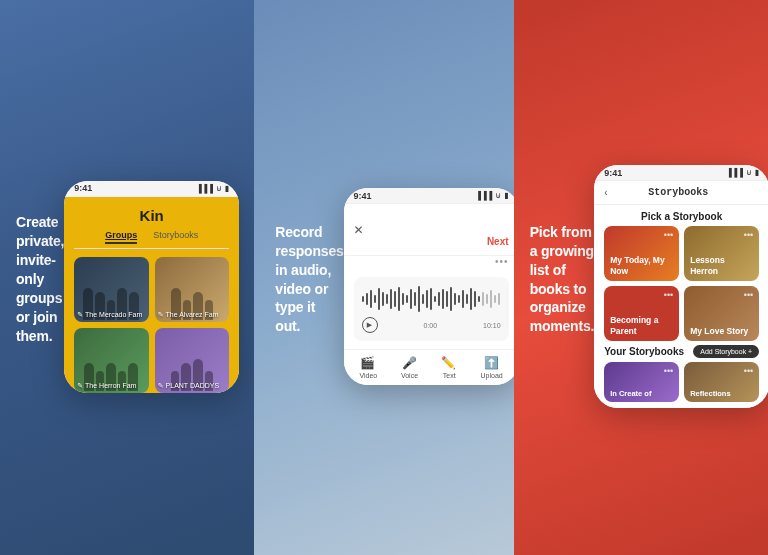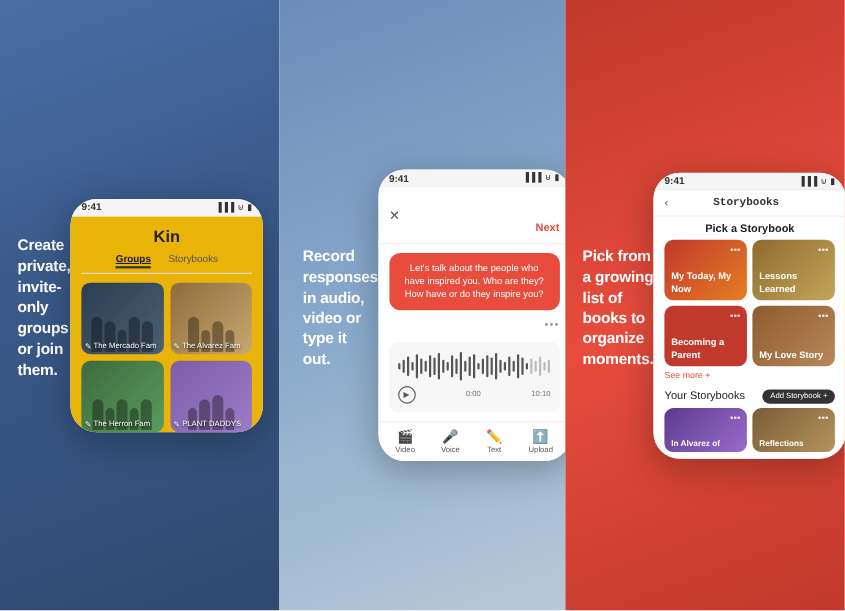--- a/index.html
+++ b/index.html
@@ -279,21 +279,21 @@
       font-size: 8px;
       color: #e74c3c;
       padding: 4px 10px;
     }
     .p3-your-storybooks-row {
       display: flex;
       justify-content: space-between;
       align-items: center;
       padding: 4px 10px;
     }
-    .p3-your-sb-title { font-size: 10px; font-weight: 400; color: #222; }
+    .p3-your-sb-title { font-size: 10px; font-weight: 700; color: #222; }
     .p3-add-btn {
       background: #333;
       color: white;
       font-size: 7px;
       border-radius: 10px;
       padding: 3px 7px;
     }
     .p3-bottom-grid {
       display: grid;
       grid-template-columns: 1fr 1fr;
@@ -402,23 +402,20 @@
         <span class="notch-icon">▐▐▐</span>
         <span class="notch-icon">⊍</span>
         <span class="notch-icon">▮</span>
       </div>
     </div>
     <div class="phone-content-2">
       <div class="p2-header">
         <span class="p2-close">✕</span>
         <span class="p2-next">Next</span>
       </div>
-      <div class="p2-question-bubble">Let's talk about the people who have
-inspired you. Who are they? How have or
-do they inspire you?</div>
       <div style="display:flex;justify-content:flex-end;padding:0 10px 2px;">
         <span class="p2-more">•••</span>
       </div>
       <div class="p2-waveform">
         <div class="waveform-bars">
 
           <div class="waveform-bar" style="height:6px;"></div>
           <div class="waveform-bar" style="height:12px;"></div>
           <div class="waveform-bar" style="height:18px;"></div>
           <div class="waveform-bar" style="height:8px;"></div>
@@ -503,42 +500,41 @@
       <div class="p3-section-title">Pick a Storybook</div>
       <div class="storybook-grid">
         <div class="storybook-card sb-card-1">
           <div class="sb-card-dots">•••</div>
           <div class="sb-card-label">My Today,
 My Now</div>
         </div>
         <div class="storybook-card sb-card-2">
           <div class="sb-card-dots">•••</div>
           <div class="sb-card-label">Lessons
-Learned</div>
+Herron</div>
         </div>
         <div class="storybook-card sb-card-3">
           <div class="sb-card-dots">•••</div>
           <div class="sb-card-label">Becoming a
 Parent</div>
         </div>
         <div class="storybook-card sb-card-4">
           <div class="sb-card-dots">•••</div>
           <div class="sb-card-label">My Love
 Story</div>
         </div>
       </div>
-      <div class="p3-see-more">See more +</div>
       <div class="p3-your-storybooks-row">
         <span class="p3-your-sb-title">Your Storybooks</span>
         <span class="p3-add-btn">Add Storybook +</span>
       </div>
       <div class="p3-bottom-grid">
         <div class="p3-bottom-card pbc-1">
           <div class="p3-bottom-dots">•••</div>
-          <div class="p3-bottom-label">In Alvarez of</div>
+          <div class="p3-bottom-label">In Create of</div>
         </div>
         <div class="p3-bottom-card pbc-2">
           <div class="p3-bottom-dots">•••</div>
           <div class="p3-bottom-label">Reflections</div>
         </div>
       </div>
     </div>
   </div>
 </div>
 

